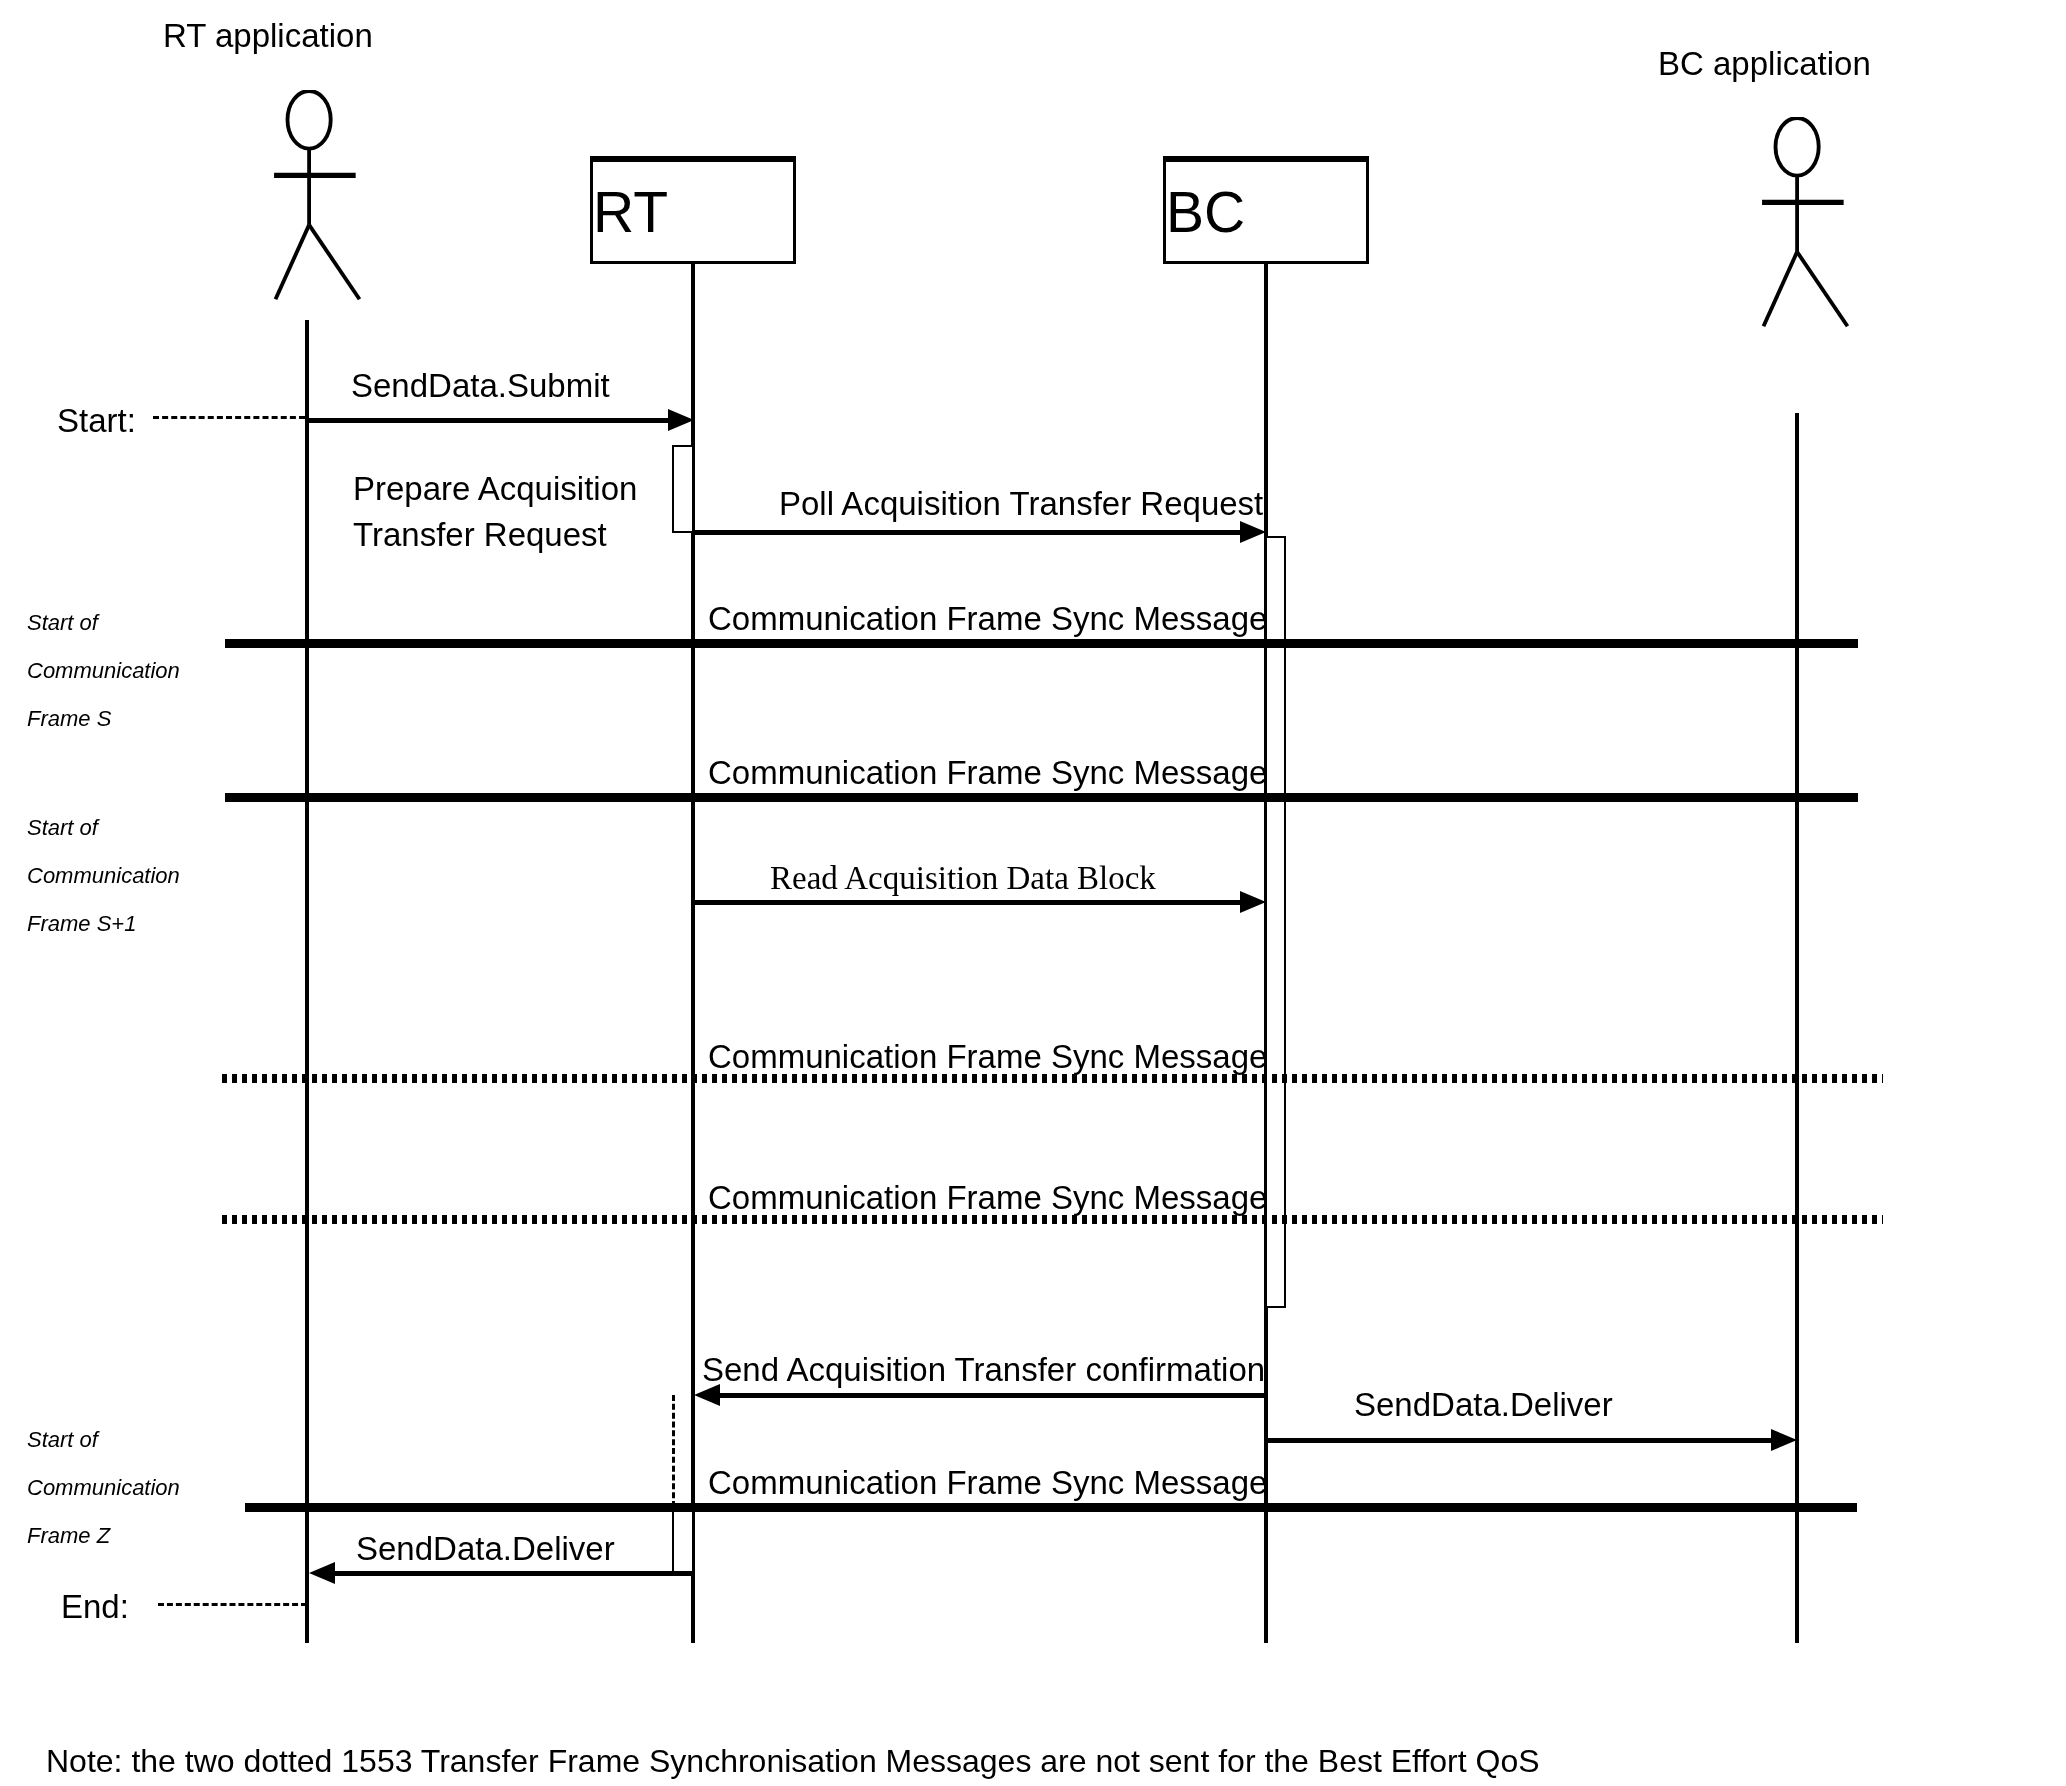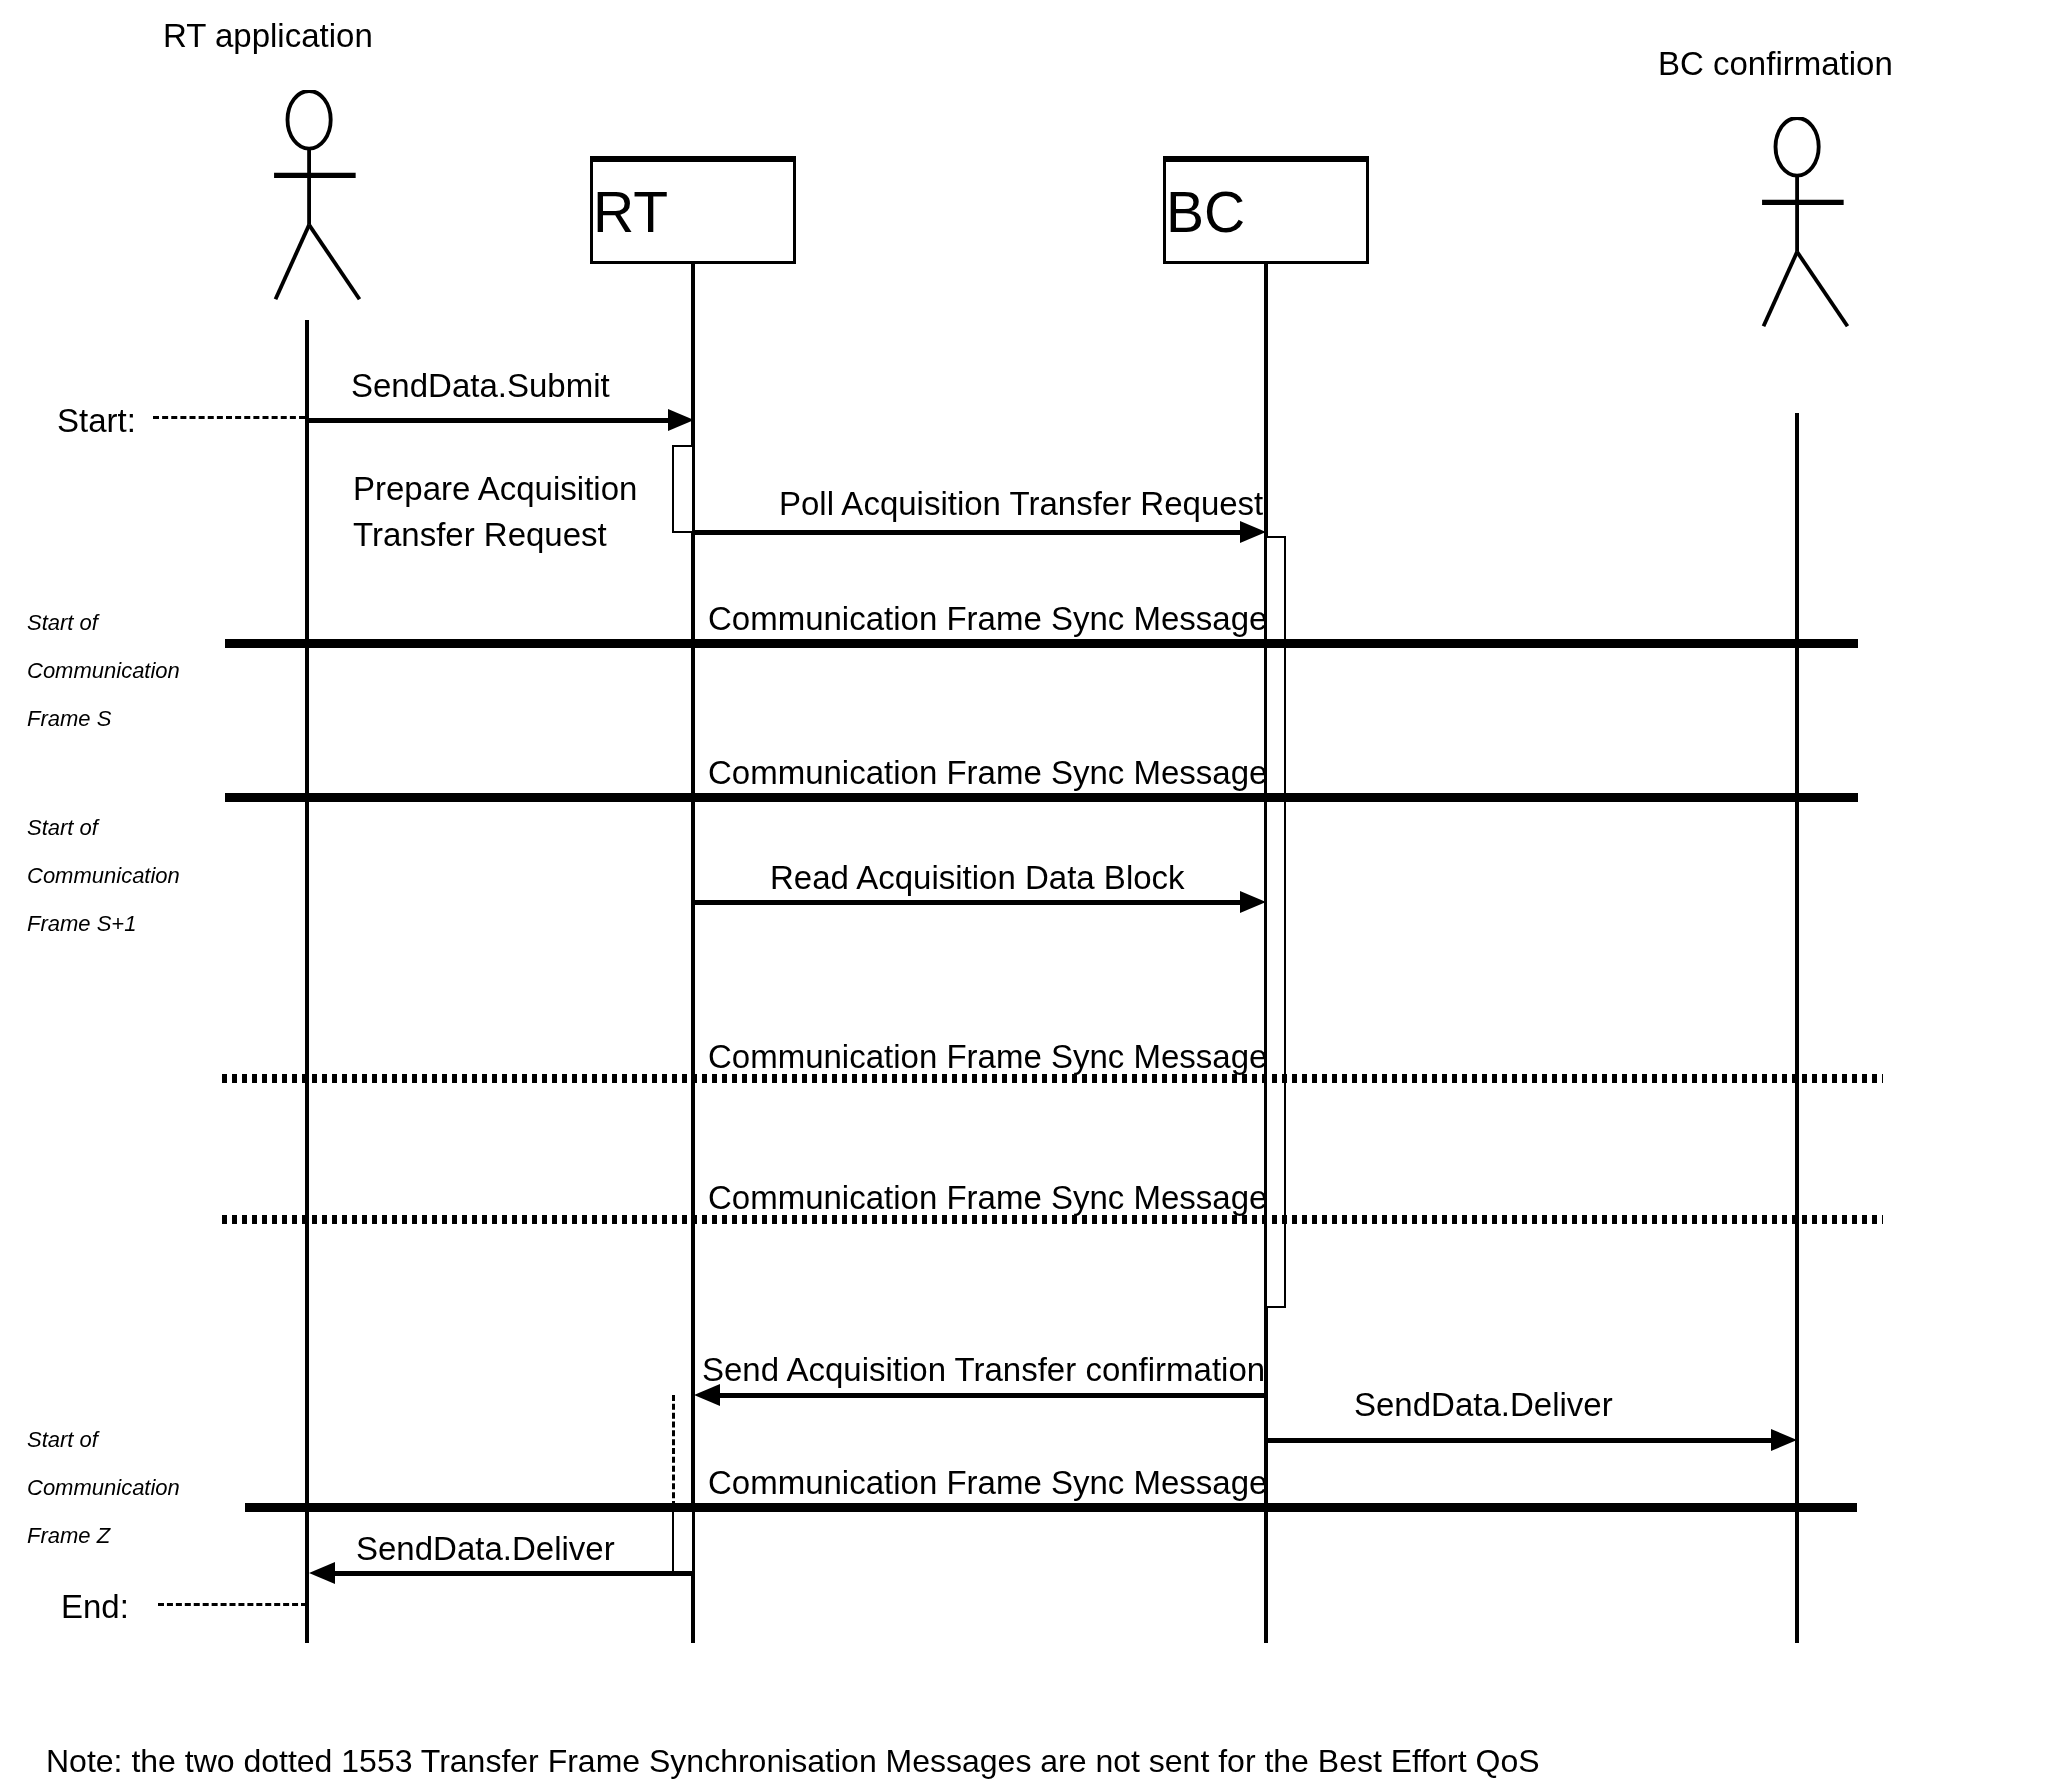--- a/index.html
+++ b/index.html
@@ -43,21 +43,21 @@
   <div class="lbl" style="left:163px;top:19px;">RT application</div>
 
   <svg class="actor" style="left:261px;top:90px;" width="101" height="216" viewBox="0 0 210 450">
     <ellipse cx="100" cy="62" rx="45" ry="60" fill="none" stroke="#000" stroke-width="8"></ellipse>
     <line x1="100" y1="122" x2="100" y2="281" stroke="#000" stroke-width="8"></line>
     <line x1="27" y1="178" x2="197" y2="178" stroke="#000" stroke-width="11"></line>
     <line x1="100" y1="281" x2="30" y2="436" stroke="#000" stroke-width="8"></line>
     <line x1="100" y1="281" x2="205" y2="436" stroke="#000" stroke-width="8"></line>
   </svg>
 
-  <div class="lbl" style="left:1658px;top:47px;">BC confirmation</div>
+  <div class="lbl" style="left:1658px;top:47px;">BC application</div>
 
   <svg class="actor" style="left:1749px;top:117px;" width="101" height="216" viewBox="0 0 210 450">
     <ellipse cx="100" cy="62" rx="45" ry="60" fill="none" stroke="#000" stroke-width="8"></ellipse>
     <line x1="100" y1="122" x2="100" y2="281" stroke="#000" stroke-width="8"></line>
     <line x1="27" y1="178" x2="197" y2="178" stroke="#000" stroke-width="11"></line>
     <line x1="100" y1="281" x2="30" y2="436" stroke="#000" stroke-width="8"></line>
     <line x1="100" y1="281" x2="205" y2="436" stroke="#000" stroke-width="8"></line>
   </svg>
 
   <div class="lifeline" style="left:305px;top:320px;height:1323px;"></div>
@@ -109,21 +109,21 @@
   </div>
 
   <div class="lbl" style="left:708px;top:756px;">Communication Frame Sync Message</div>
   <div class="thickline" style="left:225px;top:793px;width:1633px;"></div>
   <div class="frame-lbl" style="left:27px;top:804px;">
     <div>Start of</div>
     <div>Communication</div>
     <div>Frame S+1</div>
   </div>
 
-  <div class="lbl" style="left:770px;top:861px;">Read Acquisition Data Block</div>
+  <div class="lbl" style="left:770px;top:861px;font-family:Liberation Serif, serif;">Read Acquisition Data Block</div>
   <div class="arrow r" style="left:693px;top:891px;width:573px;">
     <div class="shaft"></div>
       <div class="head"></div>
   </div>
 
   <div class="lbl" style="left:708px;top:1040px;">Communication Frame Sync Message</div>
   <div class="dottedline" style="left:222px;top:1074px;width:1661px;"></div>
 
   <div class="lbl" style="left:708px;top:1181px;">Communication Frame Sync Message</div>
   <div class="dottedline" style="left:222px;top:1215px;width:1661px;"></div>

